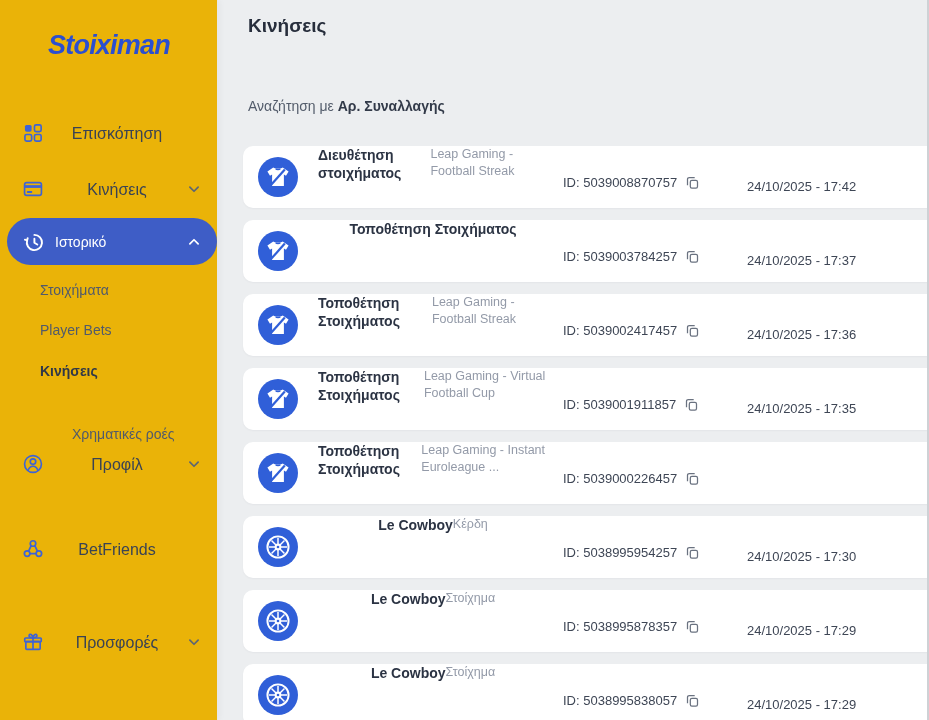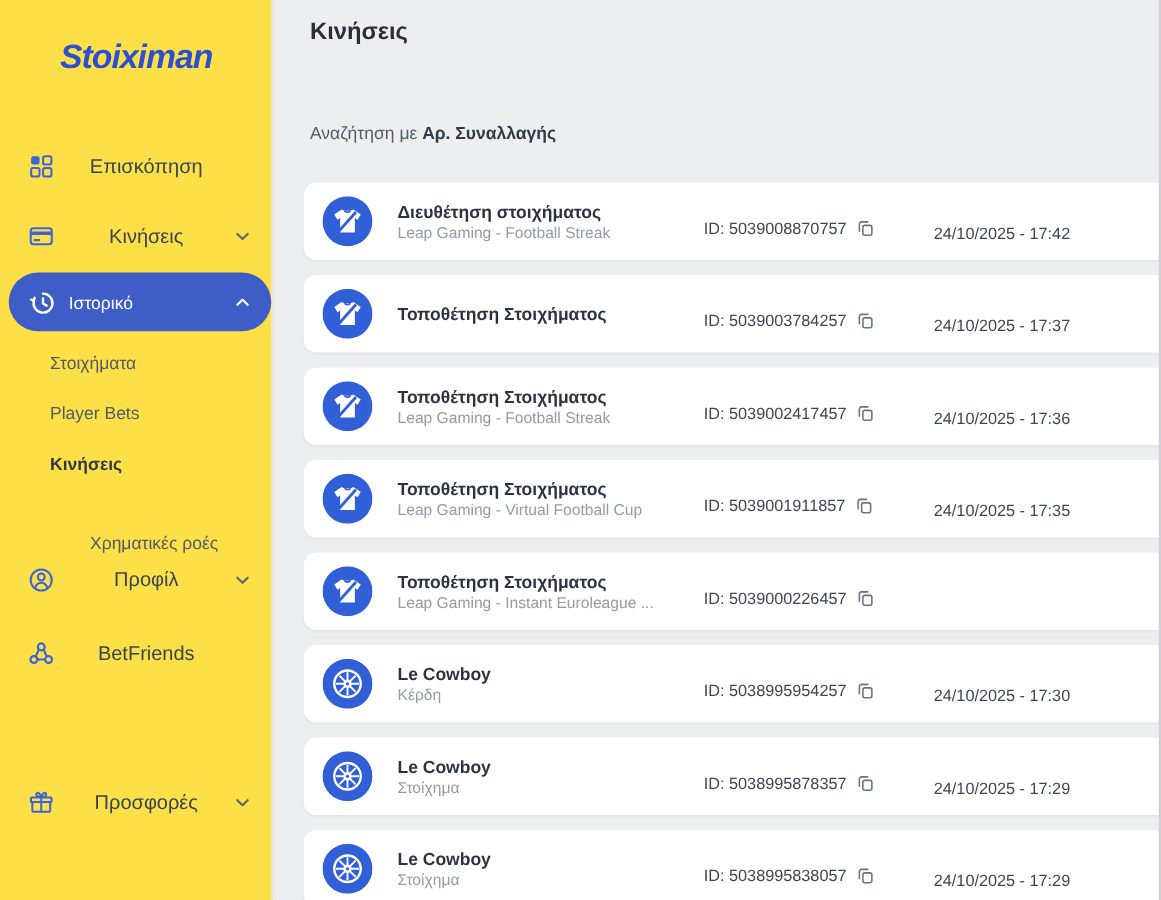--- a/index.html
+++ b/index.html
@@ -7,21 +7,21 @@
   body {
     font-family:"Liberation Sans","DejaVu Sans",sans-serif;
     background:#eceef0;
     position:relative;
     color:#3a4354;
   }
 
   
   .sidebar {
     position:absolute; left:0; top:0; bottom:0; width:218px;
-    background:#fde047;
+    background:#eab308;
     border-right:1px solid #e6e8ea;
     box-shadow:2px 0 6px rgba(20,30,60,0.04);
     z-index:5;
   }
   .logo {
     position:absolute; top:30px; left:0; width:218px; text-align:center;
     font-size:27px; font-weight:800; font-style:italic;
     color:#2b4fd0; letter-spacing:-0.8px;
   }
   .nav-item {
@@ -61,21 +61,21 @@
 
   .cards { position:absolute; left:25px; top:146px; width:700px; }
   .card {
     position:relative; width:700px; height:62px; margin-bottom:12px;
     background:#ffffff; border-radius:10px; cursor:pointer;
     box-shadow:0 1px 2px rgba(16,24,40,0.04);
   }
   .tx-icon { position:absolute; left:15px; top:11px; width:40px; height:40px; }
   .tx-text {
     position:absolute; left:75px; top:0; height:62px; width:230px;
-    display:flex; flex-direction:column; justify-content:center;
+    display:flex; flex-direction:row; justify-content:center;
   }
   .tx-title { font-size:14px; font-weight:700; color:#2b3343; line-height:18px; }
   .tx-sub { font-size:12.5px; color:#939aa8; line-height:17px; }
   .tx-sub:empty { display:none; }
   .tx-id {
     position:absolute; left:320px; top:0; height:72px;
     display:flex; align-items:center; gap:8px;
     font-size:13px; color:#3e4655;justify-content:space-between;
   }
   .copy-btn { display:flex; align-items:center; cursor:pointer; background:none; border:none; padding:0; }
@@ -161,21 +161,21 @@
       </svg>
     </span>
     <span class="nlabel">Προφίλ</span>
     <span class="chev">
       <svg viewBox="0 0 24 24" width="18" height="18" fill="none" stroke="currentColor" stroke-width="2.3" stroke-linecap="round" stroke-linejoin="round">
         <path d="M6.5 9.5 L12 15 L17.5 9.5"></path>
       </svg>
     </span>
   </div>
 
-  <div class="nav-item" style="top:506px;">
+  <div class="nav-item" style="top:532px;">
     <span class="nicon">
       <svg viewBox="0 0 24 24" width="22" height="22" fill="none" stroke="currentColor" stroke-width="1.9">
         <circle cx="12" cy="6" r="3"></circle>
         <circle cx="5.6" cy="17" r="3"></circle>
         <circle cx="18.4" cy="17" r="3"></circle>
         <path d="M10 8.3 L7.2 14.3 M14 8.3 L16.8 14.3 M8.6 17 L15.4 17"></path>
       </svg>
     </span>
     <span class="nlabel">BetFriends</span>
   </div>

